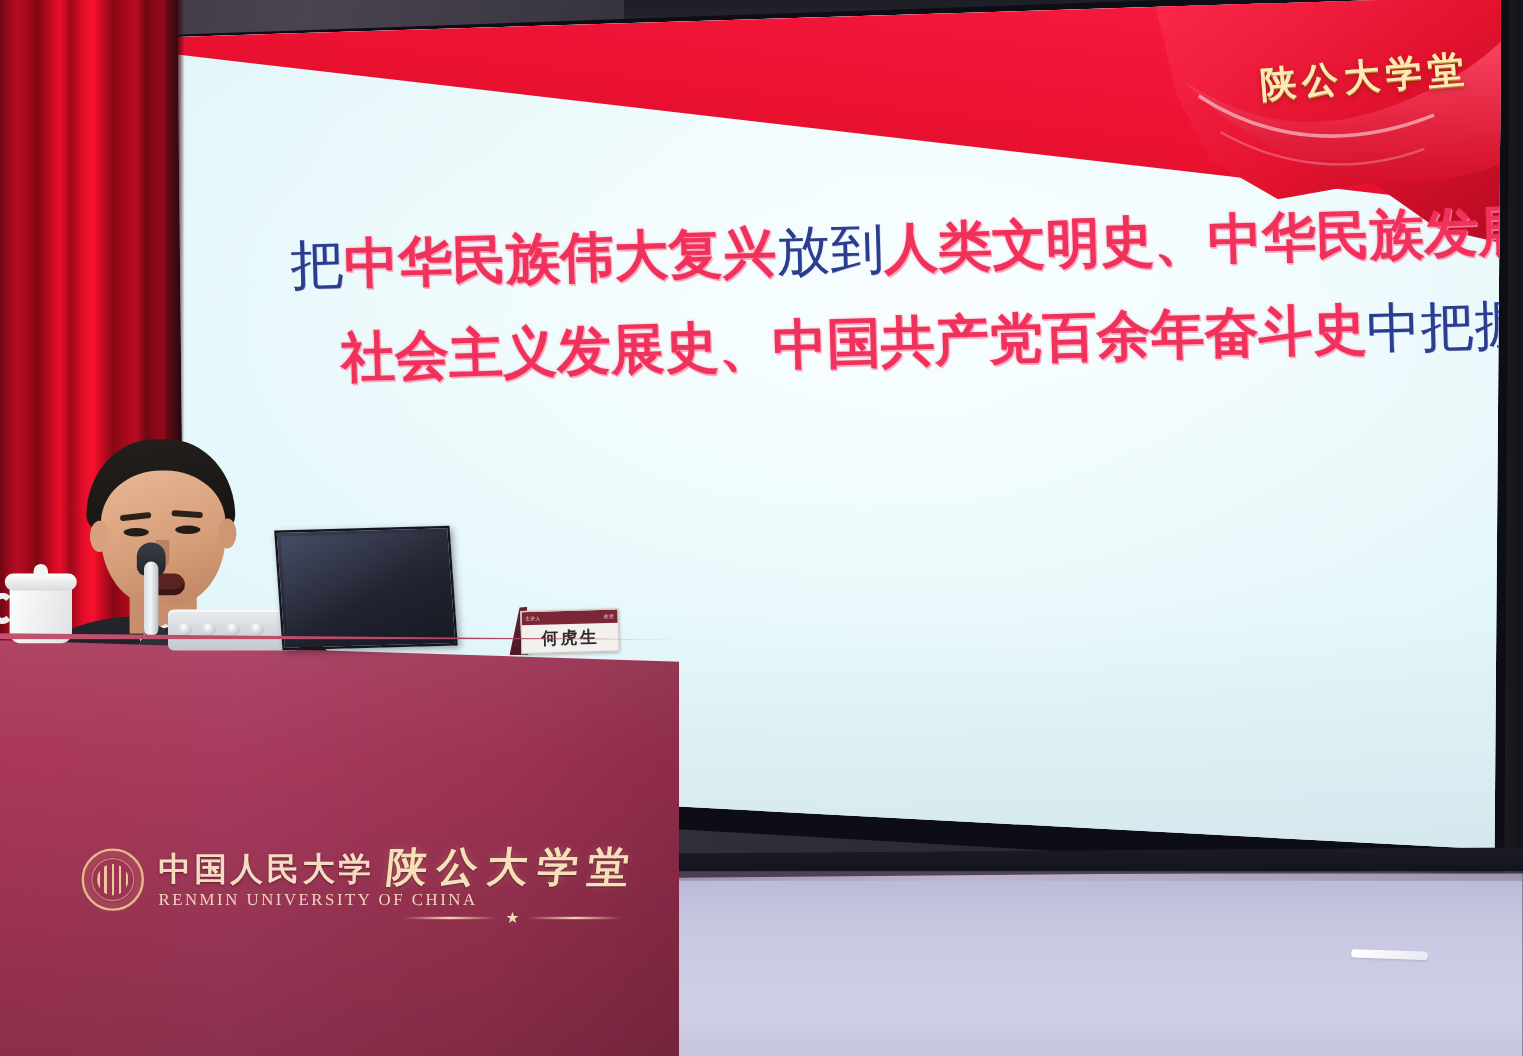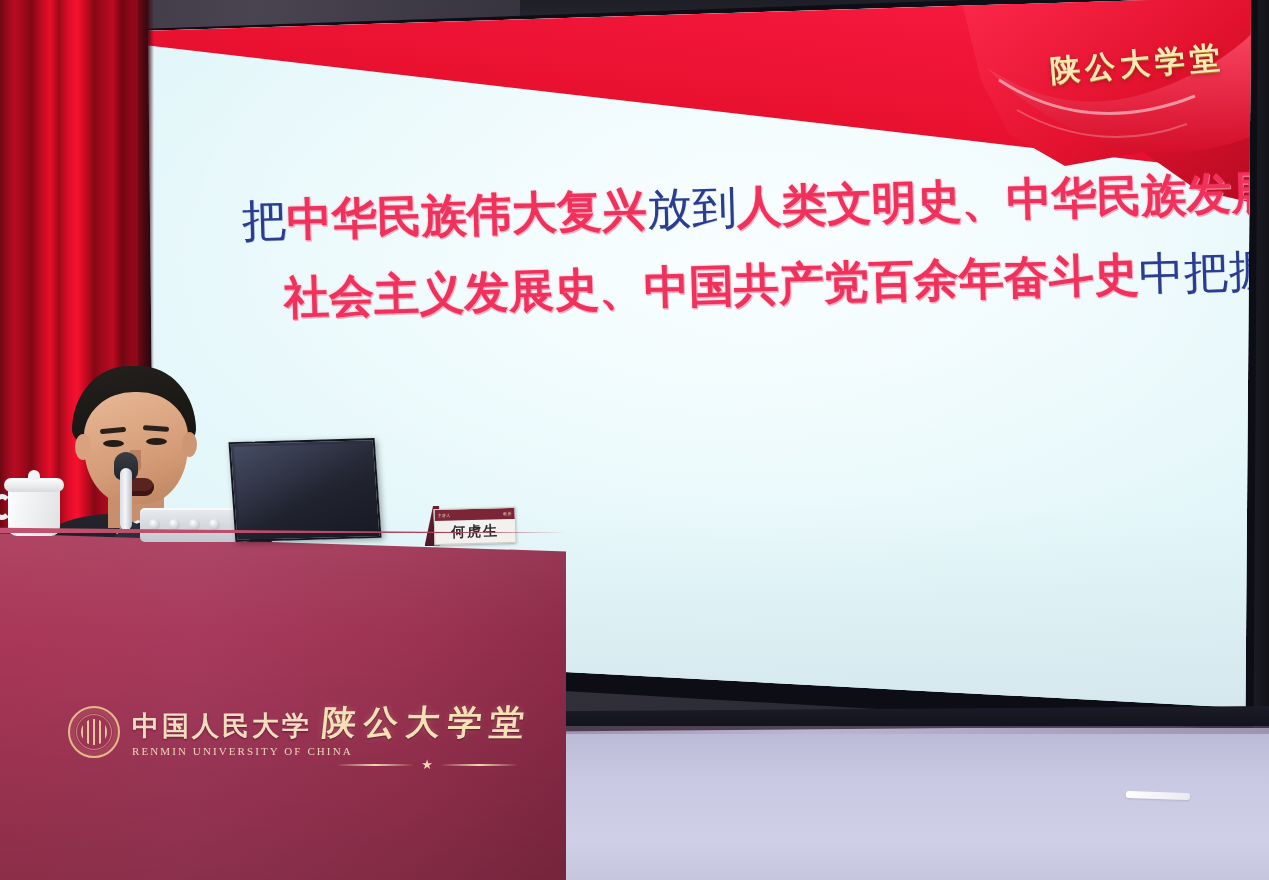--- a/index.html
+++ b/index.html
@@ -166,21 +166,21 @@
   }
   .ruc-names { display:flex; flex-direction:column; gap:1px; }
   .ruc-cn {
     font-family: "DejaVu Serif","Liberation Serif",serif;
     font-size: 27px; font-weight: 700; letter-spacing: 3px;
     color: #f3dcc0; text-shadow: 0 1px 2px rgba(60,10,30,.6);
     white-space: nowrap;
   }
   .ruc-en {
     font-family: "Liberation Serif","DejaVu Serif",serif;
-    font-size: 11px; letter-spacing: 2.1px; color: #efd6ba;
+    font-size: 14px; letter-spacing: 2.1px; color: #efd6ba;
     white-space: nowrap;
   }
 
   
   .sg-block {
     position: absolute; left: 322px; top: 700px; z-index: 10; text-align: center;
   }
   .sg-cn {
     font-family: "DejaVu Serif","Liberation Serif",serif;
     font-size: 34px; font-weight: 700; letter-spacing: 8px;

